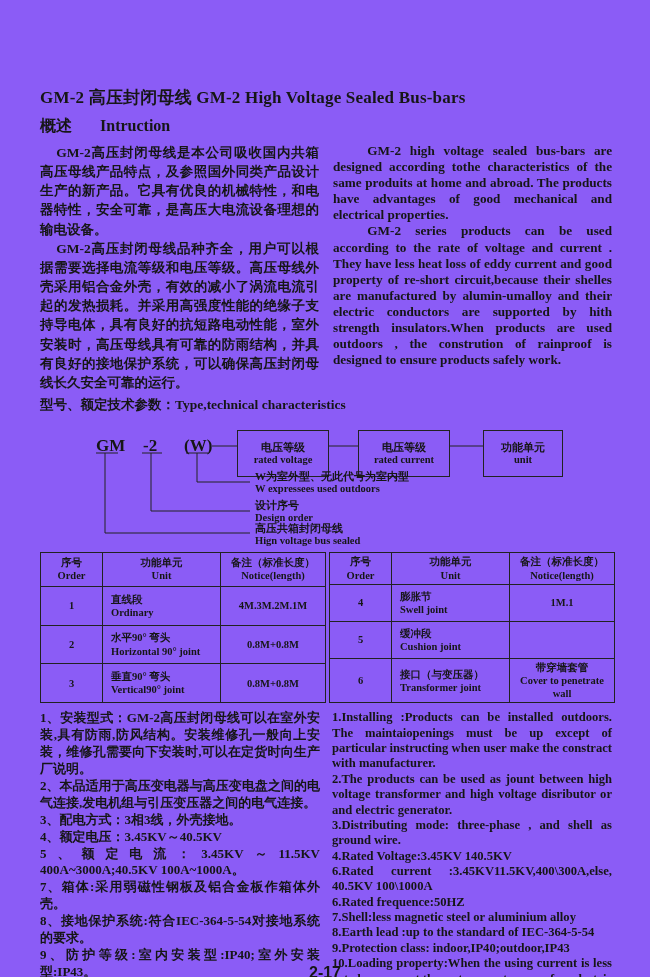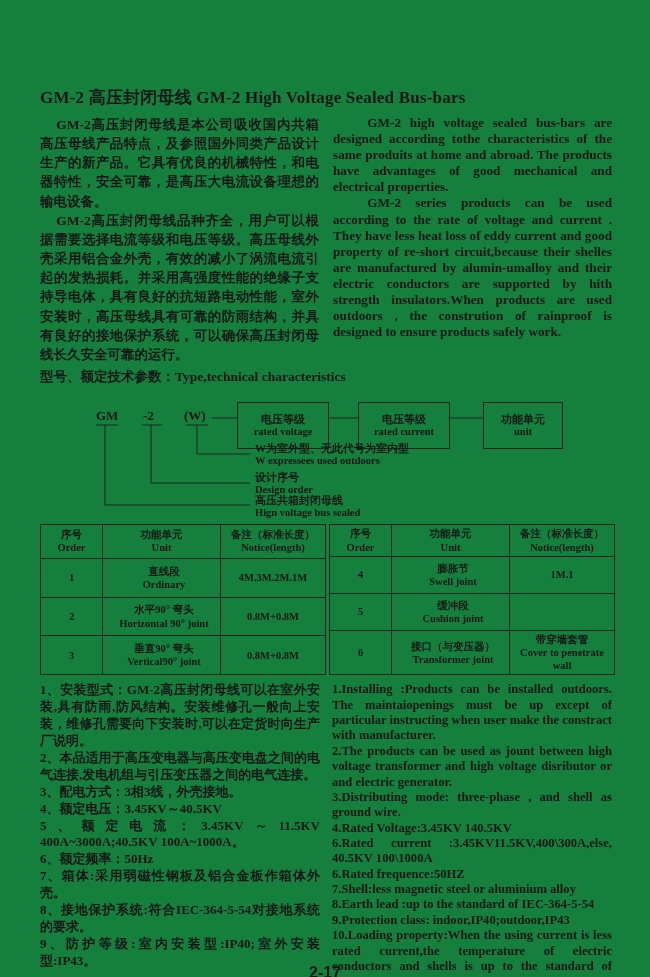--- a/index.html
+++ b/index.html
@@ -1,21 +1,21 @@
 <!DOCTYPE html>
 <html><head>
 <meta charset="utf-8">
 <style>
   * { margin:0; padding:0; box-sizing:border-box; }
   html,body { background:#e8e8e8; }
   .page {
     position:relative;
     width:650px; height:977px;
     margin:0 auto;
-    background:#15803d;
+    background:#8b5cf6;
     color:#161616;
     font-family:"Liberation Serif", serif;
     font-weight:bold;
     overflow:hidden;
   }
   .content { position:absolute; left:40px; top:86px; width:572px; }
 
   .doc-title { font-size:17px; letter-spacing:.2px; }
   .section-heading { font-size:16px; margin-top:7px; }
   .section-heading .en { margin-left:28px; }
@@ -25,21 +25,21 @@
   .zh-text { font-size:13.5px; line-height:1.42; }
   .en-text { font-size:13.2px; line-height:1.22; }
   .zh-text p { text-indent:1.2em; }
   .en-text p { text-indent:2.6em; }
 
   .type-line { font-size:13.5px; margin-top:4px; }
 
   
   .diagram { position:relative; height:128px; margin-top:8px; font-size:12px; }
   .diagram svg { position:absolute; left:0; top:0; }
-  .code-part { position:absolute; top:14px; font-size:13px; }
+  .code-part { position:absolute; top:14px; font-size:17px; }
   .dbox {
     position:absolute; top:8px; height:47px;
     border:1px solid #222;
     display:flex; flex-direction:column; align-items:center; justify-content:center;
     font-size:10.5px; line-height:1.15; text-align:center;
   }
   .dbox .zh { font-size:11px; }
   .callout { position:absolute; left:215px; line-height:1.15; }
   .callout .zh { font-size:11px; display:block; }
   .callout .en { font-size:10.5px; display:block; }
@@ -53,21 +53,21 @@
     padding:2px 3px;
     text-align:center; vertical-align:middle;
     white-space:pre-line;
     font-weight:bold;
   }
   th { height:32px; }
   td { height:37px; }
   col.c-order { width:62px; }
   col.c-unit  { width:118px; }
   col.c-note  { width:105px; }
-  td.unit { text-align:center; padding-left:8px; }
+  td.unit { text-align:left; padding-left:8px; }
 
   
   .notes-cols { display:flex; gap:12px; margin-top:7px; }
   .notes-col { width:50%; }
   .notes-zh div { font-size:13px; line-height:1.30; text-align:justify; }
   .notes-en div { font-size:12.6px; line-height:1.22; text-align:justify; }
 
   .page-number {
     position:absolute; left:0; right:0; top:964px;
     text-align:center; font-size:16px;
@@ -75,20 +75,23 @@
   }
 </style>
 </head>
 <body>
 
 <div class="page">
   <div class="content">
 
     <div class="doc-title">GM-2 高压封闭母线  GM-2 High Voltage Sealed Bus-bars</div>
 
+    <div class="section-heading">
+      <span class="zh">概述</span><span class="en">Intruction</span>
+    </div>
 
     <div class="intro-cols">
       <div class="intro-col zh-text">
         <p>GM-2高压封闭母线是本公司吸收国内共箱高压母线产品特点，及参照国外同类产品设计生产的新产品。它具有优良的机械特性，和电器特性，安全可靠，是高压大电流设备理想的输电设备。</p>
         <p>GM-2高压封闭母线品种齐全，用户可以根据需要选择电流等级和电压等级。高压母线外壳采用铝合金外壳，有效的减小了涡流电流引起的发热损耗。并采用高强度性能的绝缘子支持导电体，具有良好的抗短路电动性能，室外安装时，高压母线具有可靠的防雨结构，并具有良好的接地保护系统，可以确保高压封闭母线长久安全可靠的运行。</p>
       </div>
       <div class="intro-col en-text">
         <p>GM-2 high voltage sealed bus-bars are designed according tothe characteristics of the same produits at home and abroad. The products have advantages of good mechanical and electrical properties.</p>
         <p>GM-2 series products can be used according to the rate of voltage and current . They have less  heat loss of eddy current and good property of re-short circuit,because their shelles are manufactured by alumin-umalloy and their electric conductors are supported by hith strength insulators.When products are used  outdoors , the  constrution of rainproof is designed to ensure products safely work.</p>
       </div>
@@ -220,21 +223,20 @@
         </table>
     </div>
 
     <div class="notes-cols">
       <div class="notes-col notes-zh">
         <div>1、安装型式：GM-2高压封闭母线可以在室外安装,具有防雨,防风结构。安装维修孔一般向上安装，维修孔需要向下安装时,可以在定货时向生产厂说明。</div>
         <div>2、本品适用于高压变电器与高压变电盘之间的电气连接,发电机组与引压变压器之间的电气连接。</div>
         <div>3、配电方式：3相3线，外壳接地。</div>
         <div>4、额定电压：3.45KV～40.5KV</div>
         <div>5、额定电流：3.45KV～11.5KV 400A~3000A;40.5KV 100A~1000A。</div>
-        <div>6、额定频率：50Hz</div>
         <div>7、箱体:采用弱磁性钢板及铝合金板作箱体外壳。</div>
         <div>8、接地保护系统:符合IEC-364-5-54对接地系统的要求。</div>
         <div>9、防护等级:室内安装型:IP40;室外安装型:IP43。</div>
 
       </div>
       <div class="notes-col notes-en">
         <div>1.Installing :Products can be installed outdoors. The maintaiopenings must  be up except of  particular instructing  when  user  make  the  constract  with manufacturer.</div>
         <div>2.The products can be used as jount between high voltage transformer and high voltage disributor or and electric generator.</div>
         <div>3.Distributing mode: three-phase , and shell as ground wire.</div>
         <div>4.Rated Voltage:3.45KV 140.5KV</div>

